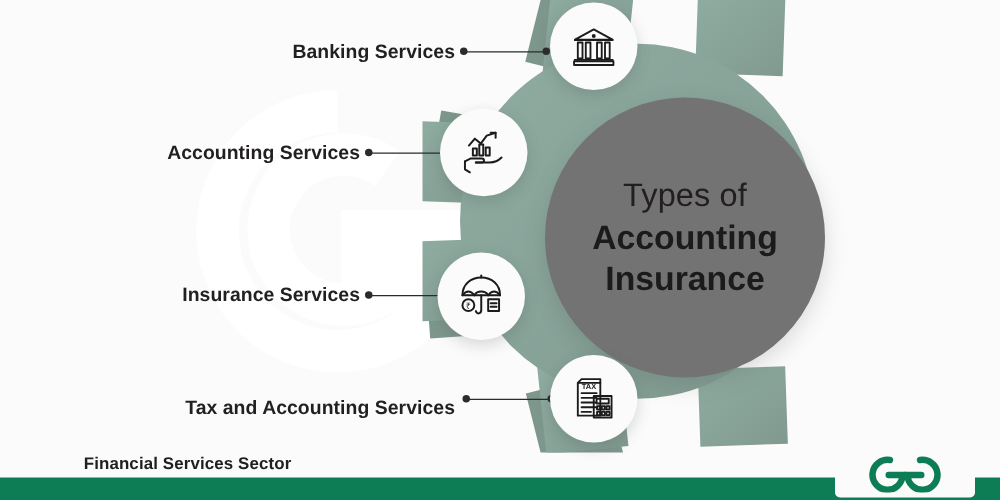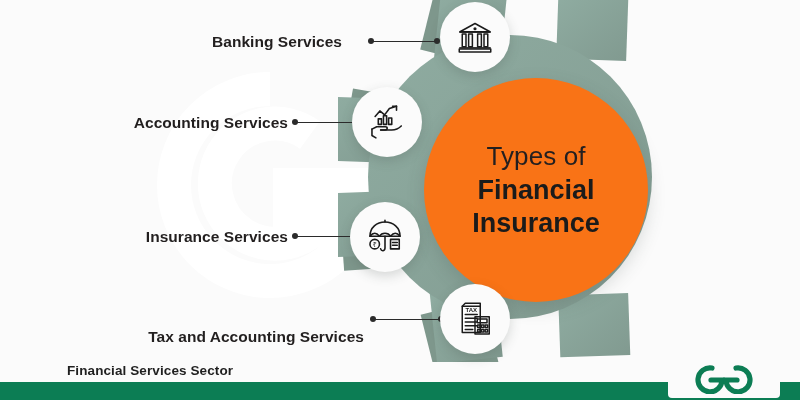--- a/index.html
+++ b/index.html
@@ -38,26 +38,26 @@
   
   .gear-wrap {
     position: absolute;
     left: 338px;
     top: -8px;
     width: 330px;
     height: 370px;
   }
   .hub {
     position: absolute;
-    left: 424px;
+    left: 436px;
     top: 78px;
     width: 224px;
     height: 224px;
     border-radius: 50%;
-    background: #f97316;
+    background: #737373;
     box-shadow: 0 6px 18px rgba(60,70,65,0.18);
   }
   .hub-text {
     position: absolute;
     left: 0;
     top: 0;
     width: 224px;
     height: 224px;
     display: flex;
     flex-direction: column;
@@ -202,26 +202,26 @@
       </g>
 
       <circle cx="0" cy="0" r="142" fill="url(#gg)"></circle>
       <circle cx="6" cy="6" r="112" fill="#f4f5f4" opacity="0.0"></circle>
     </g>
   </svg>
 
   <div class="hub">
     <div class="hub-text">
       <div class="hub-line1">Types of</div>
-      <div class="hub-line2">Financial</div>
+      <div class="hub-line2">Accounting</div>
       <div class="hub-line3">Insurance</div>
     </div>
   </div>
 
-  <div class="label" style="right:458px; top:33px;margin-left:32px;">Banking Services</div>
+  <div class="label" style="right:436px; top:33px;margin-left:32px;">Banking Services</div>
   <div class="connector" style="left:368px; top:36px; width:76px;">
     <div class="conn-dot" style="left:0;"></div>
     <div class="conn-line" style="left:4px; width:66px;"></div>
     <div class="conn-dot" style="left:66px;"></div>
   </div>
   <div class="node" style="left:440px; top:2px; width:70px; height:70px;">
     <svg width="36" height="36" viewBox="0 0 48 48">
       <g fill="none" stroke="#1b1b1b" stroke-width="2" stroke-linejoin="round">
         <path d="M4 17 L24 6 L44 17 Z"></path>
         <line x1="3" y1="17.5" x2="45" y2="17.5"></line>
@@ -274,21 +274,21 @@
         <path d="M24 23 L24 38 C24 42 19.5 42.5 18.5 39"></path>
         <circle cx="11" cy="33" r="6"></circle>
         <rect x="31" y="27" width="11" height="12"></rect>
         <line x1="33.5" y1="31" x2="39.5" y2="31"></line>
         <line x1="33.5" y1="34.5" x2="39.5" y2="34.5"></line>
       </g>
       <text x="11" y="36.5" font-family="'Liberation Serif', serif" font-size="9" text-anchor="middle" fill="#1b1b1b">₹</text>
     </svg>
   </div>
 
-  <div class="label" style="right:436px; top:328px;margin-left:32px;">Tax and Accounting Services</div>
+  <div class="label" style="right:436px; top:318px;margin-left:32px;">Tax and Accounting Services</div>
   <div class="connector" style="left:370px; top:314px; width:78px;">
     <div class="conn-dot" style="left:0;"></div>
     <div class="conn-line" style="left:4px; width:68px;"></div>
     <div class="conn-dot" style="left:68px;"></div>
   </div>
   <div class="node" style="left:440px; top:284px; width:70px; height:70px;">
     <svg width="36" height="36" viewBox="0 0 48 48">
       <g fill="none" stroke="#1b1b1b" stroke-width="2" stroke-linejoin="round" stroke-linecap="round">
         <path d="M7 7 L31 7 L31 42 L7 42 Z"></path>
         <path d="M7 7 L11 3 L31 3 L31 7"></path>

